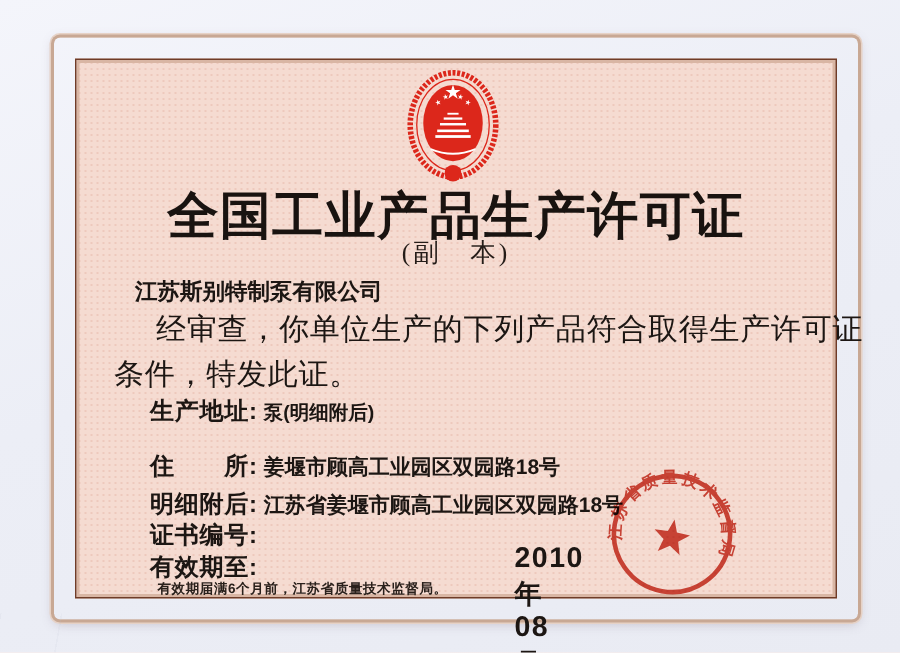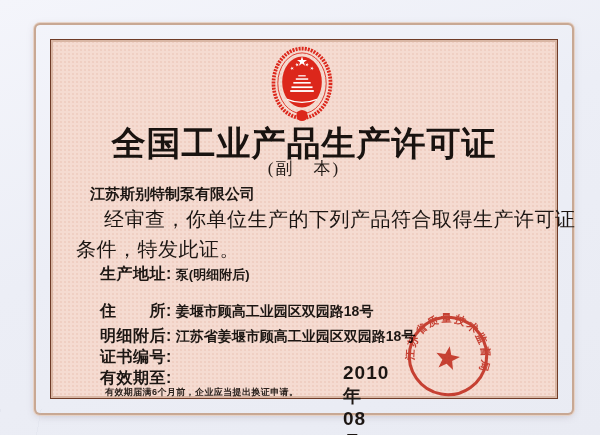--- a/index.html
+++ b/index.html
@@ -119,21 +119,21 @@
         <span class="lbl">明细附后:</span>
         <span class="val">江苏省姜堰市顾高工业园区双园路18号</span>
       </div>
       <div class="row r3">
         <span class="lbl">证书编号:</span>
       </div>
       <div class="row r4">
         <span class="lbl">有效期至:</span>
       </div>
 
-      <div class="footnote">有效期届满6个月前，企业应当提出换证申请。</div>
+      <div class="footnote">有效期届满6个月前，江苏省质量技术监督局。</div>
 
       <div class="dateline">
         <span class="num d-year">2010</span>
         <span class="unit u-year">年</span>
         <span class="num d-month">08</span>
         <span class="unit u-month">月</span>
         <span class="num d-day">09</span>
         <span class="unit">日</span>
       </div>
 

